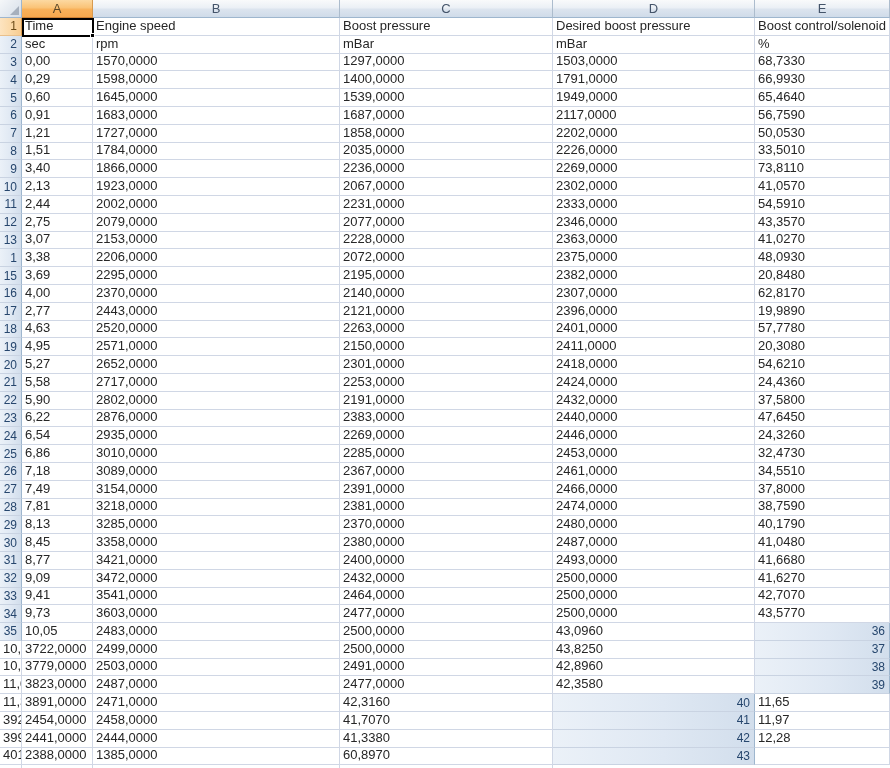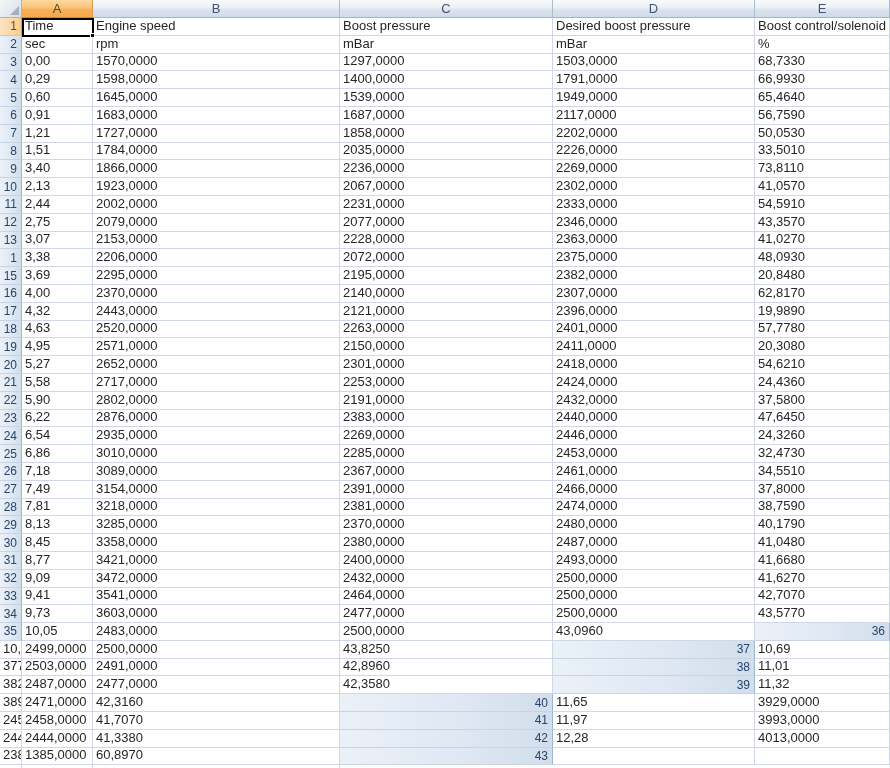--- a/index.html
+++ b/index.html
@@ -172,21 +172,21 @@
     <div class="cell">2195,0000</div>
     <div class="cell">2382,0000</div>
     <div class="cell">20,8480</div>
     <div class="rowhead">16</div>
     <div class="cell">4,00</div>
     <div class="cell">2370,0000</div>
     <div class="cell">2140,0000</div>
     <div class="cell">2307,0000</div>
     <div class="cell">62,8170</div>
     <div class="rowhead">17</div>
-    <div class="cell">4,32</div>
+    <div class="cell">2,77</div>
     <div class="cell">2443,0000</div>
     <div class="cell">2121,0000</div>
     <div class="cell">2396,0000</div>
     <div class="cell">19,9890</div>
     <div class="rowhead">18</div>
     <div class="cell">4,63</div>
     <div class="cell">2520,0000</div>
     <div class="cell">2263,0000</div>
     <div class="cell">2401,0000</div>
     <div class="cell">57,7780</div>
@@ -286,20 +286,21 @@
     <div class="cell">2477,0000</div>
     <div class="cell">2500,0000</div>
     <div class="cell">43,5770</div>
     <div class="rowhead">35</div>
     <div class="cell">10,05</div>
     <div class="cell">2483,0000</div>
     <div class="cell">2500,0000</div>
     <div class="cell">43,0960</div>
     <div class="rowhead">36</div>
     <div class="cell">10,37</div>
+    <div class="cell">3722,0000</div>
     <div class="cell">2499,0000</div>
     <div class="cell">2500,0000</div>
     <div class="cell">43,8250</div>
     <div class="rowhead">37</div>
     <div class="cell">10,69</div>
     <div class="cell">3779,0000</div>
     <div class="cell">2503,0000</div>
     <div class="cell">2491,0000</div>
     <div class="cell">42,8960</div>
     <div class="rowhead">38</div>

